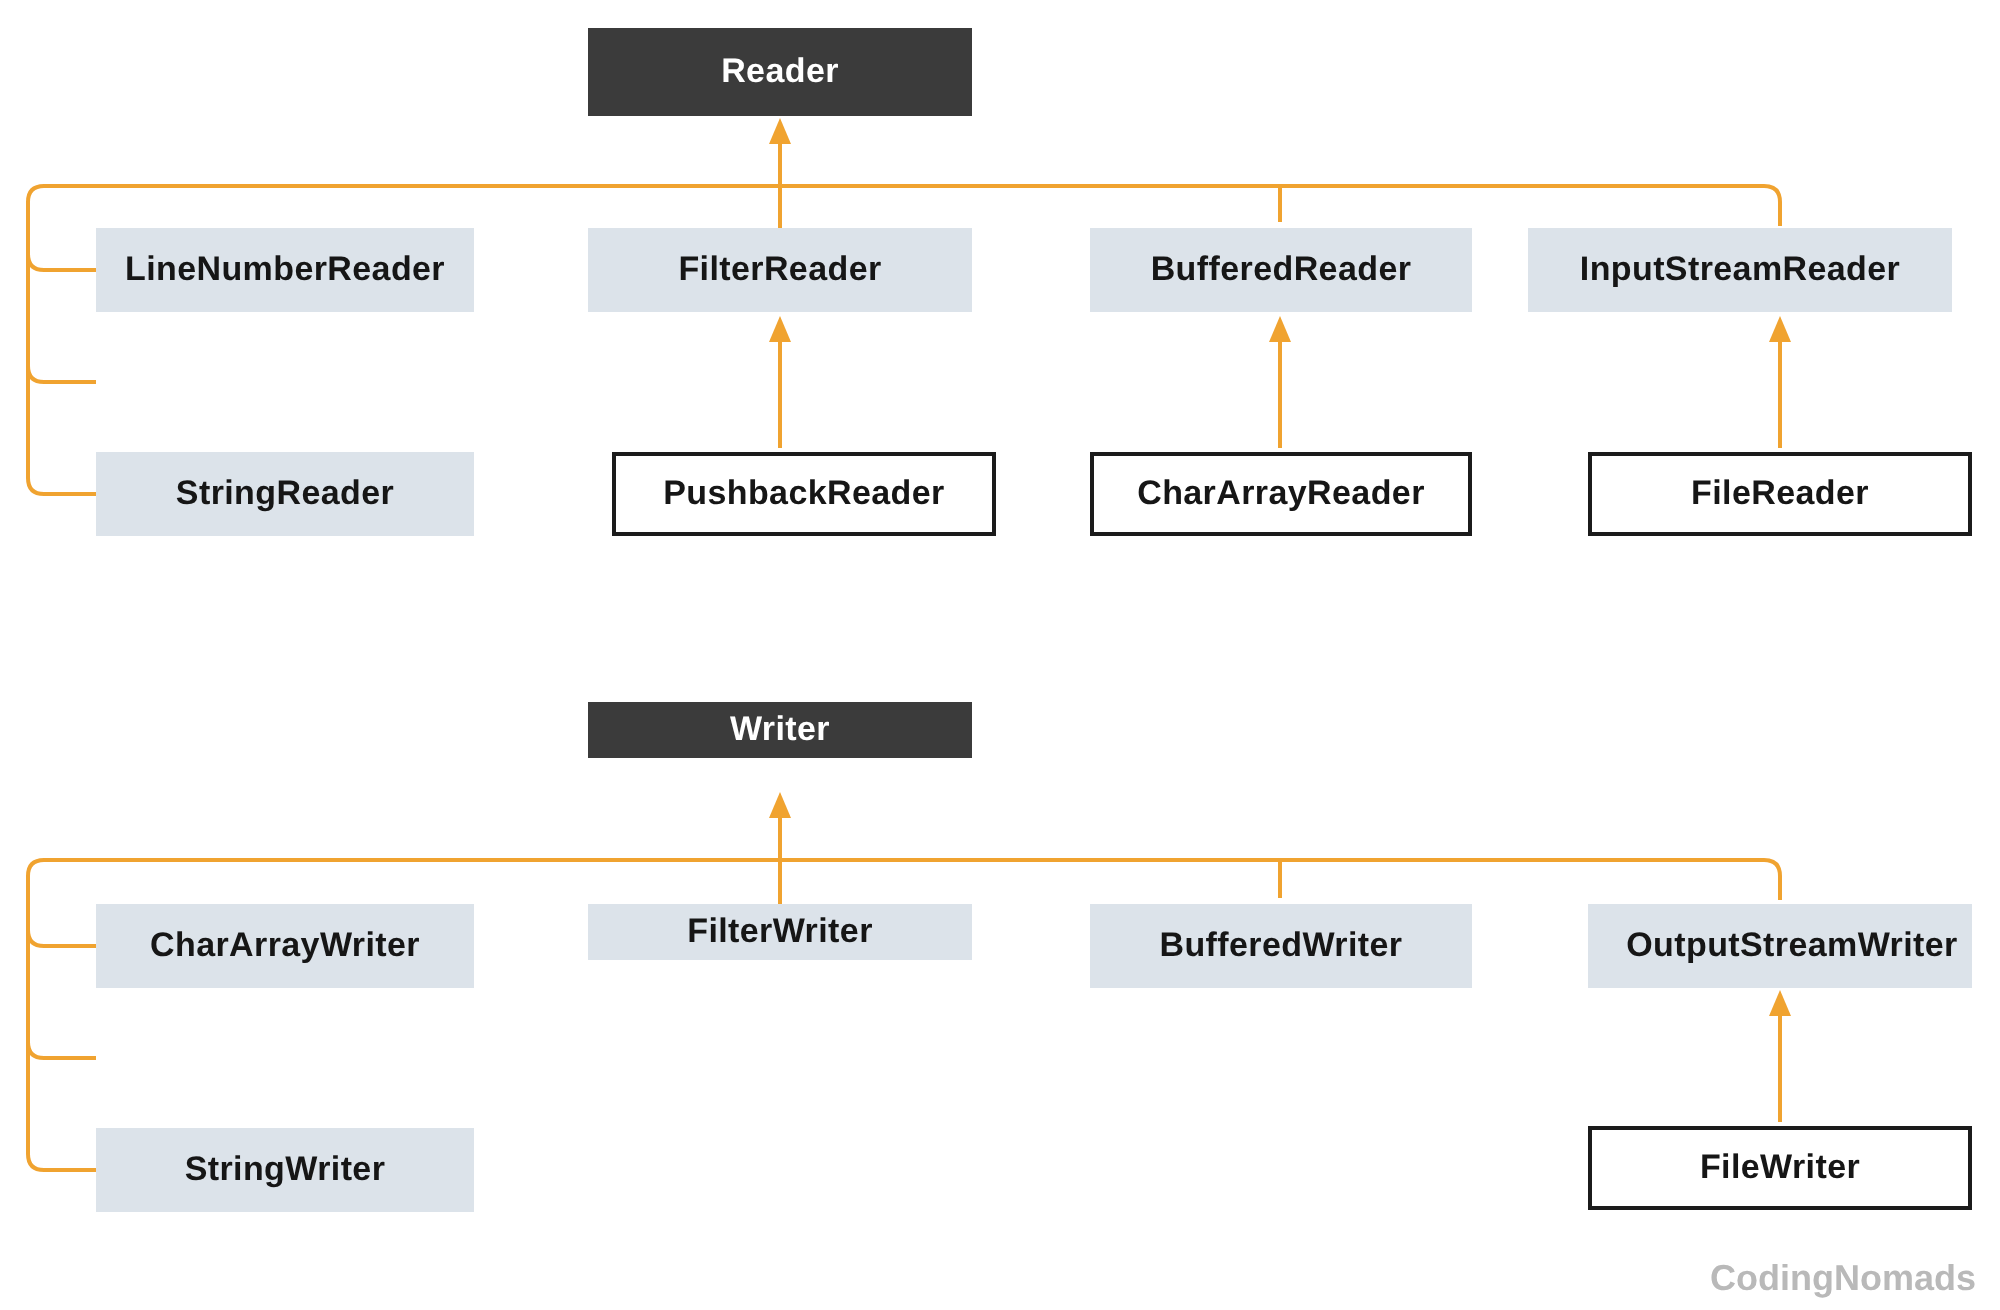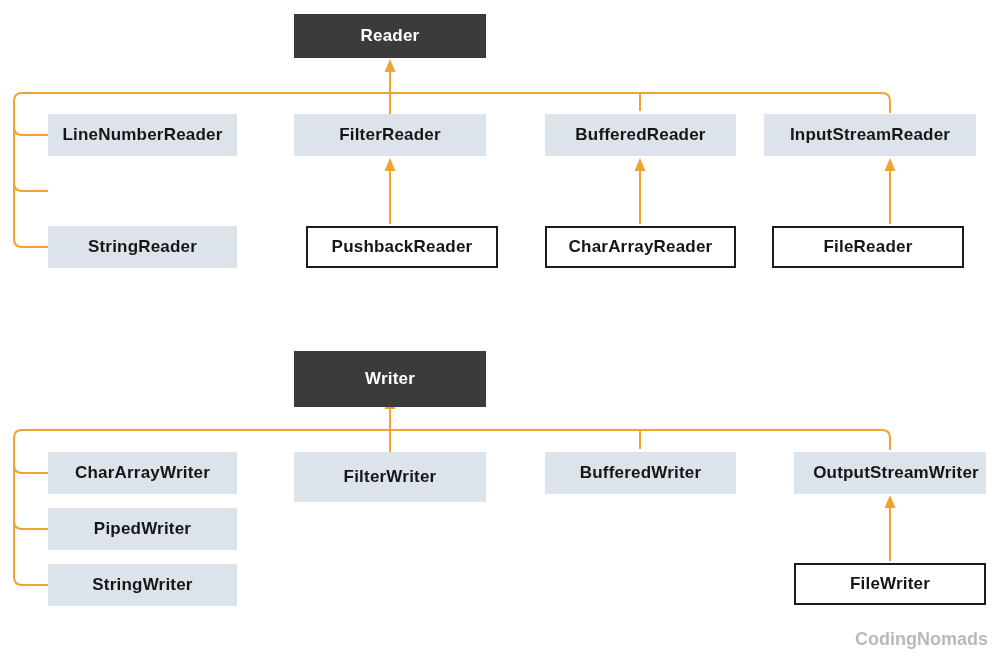--- a/index.html
+++ b/index.html
@@ -107,33 +107,32 @@
 
   <div class="box light" style="left:764px; top:114px; width:212px; height:42px;">InputStreamReader</div>
 
 
   <div class="box light" style="left:48px; top:226px; width:189px; height:42px;">StringReader</div>
 
   <div class="box outlined" style="left:306px; top:226px; width:192px; height:42px;">PushbackReader</div>
 
   <div class="box outlined" style="left:545px; top:226px; width:191px; height:42px;">CharArrayReader</div>
 
-  <div class="box outlined" style="left:772px; top:226px; width:192px; height:42px;">FileReader</div>
+  <div class="box outlined" style="left:794px; top:226px; width:192px; height:42px;">FileReader</div>
 
-  <div class="box dark" style="left:294px; top:351px; width:192px; height:56px;">Writer</div>
+  <div class="box dark" style="left:294px; top:351px; width:192px; height:28px;">Writer</div>
 
   <div class="box light" style="left:48px; top:452px; width:189px; height:42px;text-align:center;">CharArrayWriter</div>
 
-  <div class="box light" style="left:294px; top:452px; width:192px; height:50px;">FilterWriter</div>
+  <div class="box light" style="left:294px; top:452px; width:192px; height:28px;">FilterWriter</div>
 
   <div class="box light" style="left:545px; top:452px; width:191px; height:42px;">BufferedWriter</div>
 
   <div class="box light" style="left:794px; top:452px; width:192px; height:42px;padding-left:12px;">OutputStreamWriter</div>
 
-  <div class="box light" style="left:48px; top:508px; width:189px; height:42px;">PipedWriter</div>
 
   <div class="box light" style="left:48px; top:564px; width:189px; height:42px;">StringWriter</div>
 
   <div class="box outlined" style="left:794px; top:563px; width:192px; height:42px;">FileWriter</div>
 
   <div class="watermark">CodingNomads</div>
 
 </div>
 
 </body></html>

